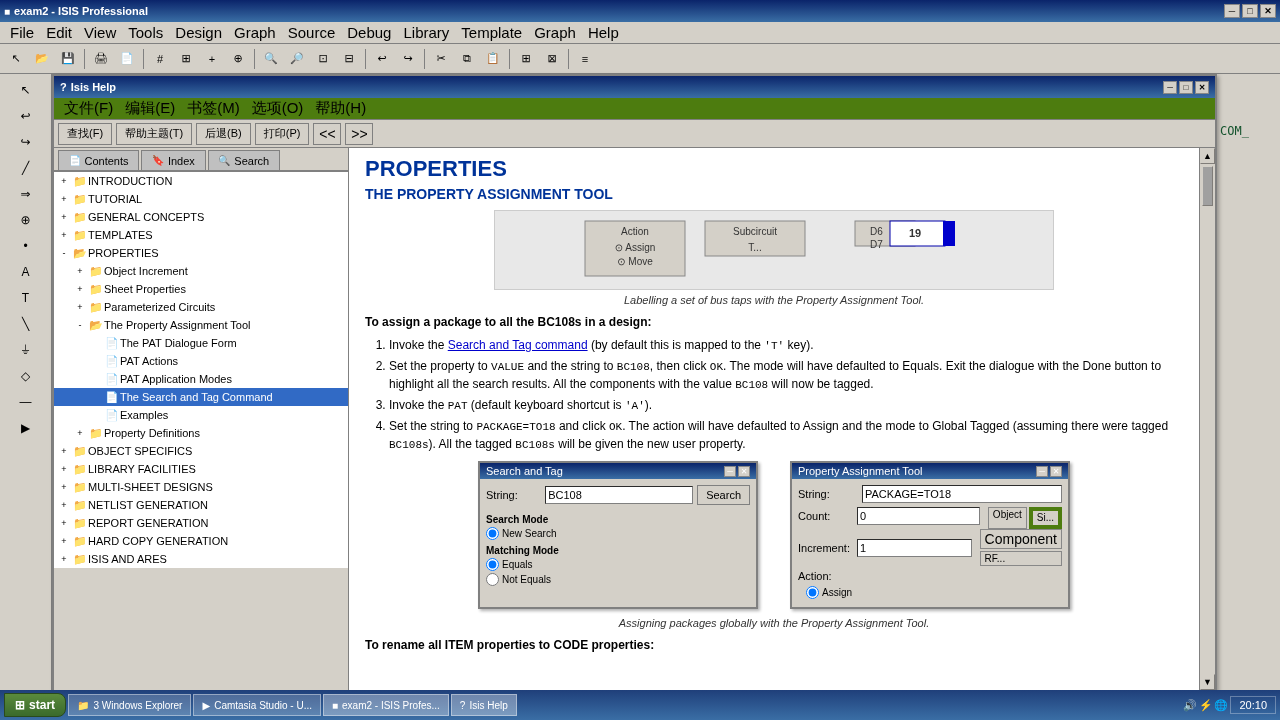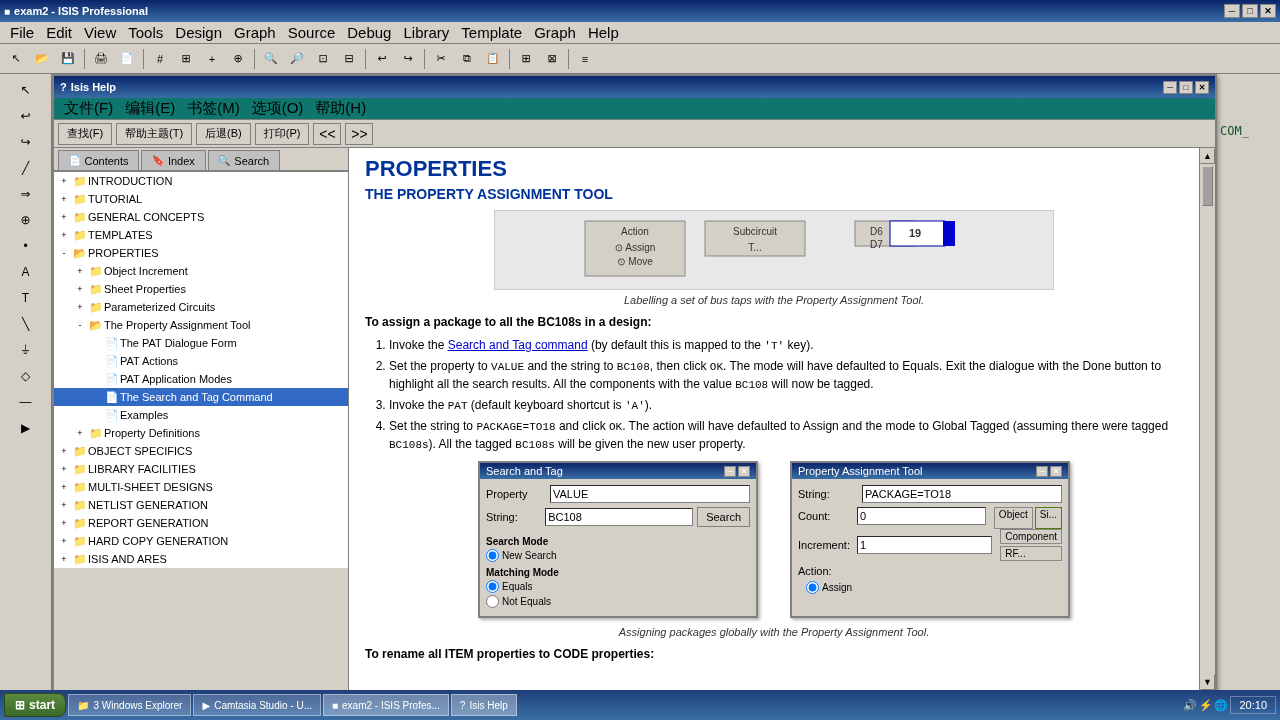--- a/index.html
+++ b/index.html
@@ -104,21 +104,21 @@
     .help-title-text { font-size: 11px; font-weight: bold; display: flex; align-items: center; gap: 4px; }
     .help-title-controls { display: flex; gap: 2px; }
     .help-tb-btn {
       width: 14px; height: 13px; background: #d4d0c8; border: 1px solid #888;
       font-size: 8px; cursor: pointer; display: flex; align-items: center; justify-content: center;
       color: black;
     }
 
     
     .help-menu-bar {
-      background: #0f766e;
+      background: #4d7c0f;
       height: 22px;
       display: flex;
       align-items: center;
       padding: 0 4px;
       border-bottom: 1px solid #808080;
     }
 
     
     .help-nav-bar {
       background: #d4d0c8;
@@ -646,24 +646,20 @@
           <div class="sim-dialog">
             <div class="sim-dialog-title">
               <span>Search and Tag</span>
               <div style="display:flex;gap:2px;">
                 <div style="width:12px;height:11px;background:#d4d0c8;border:1px solid #888;font-size:8px;display:flex;align-items:center;justify-content:center;">─</div>
                 <div style="width:12px;height:11px;background:#d4d0c8;border:1px solid #888;font-size:8px;display:flex;align-items:center;justify-content:center;">✕</div>
               </div>
             </div>
             <div class="sim-dialog-body">
               <div class="sim-field-row">
-                <span class="sim-label">Property</span>
-                <input class="sim-input" type="text" value="VALUE" style="">
-              </div>
-              <div class="sim-field-row">
                 <span class="sim-label">String:</span>
                 <input class="sim-input" type="text" value="BC108" style="">
                 <button class="sim-btn">Search</button>
               </div>
               <div style="display:flex;justify-content:flex-end;margin-top:6px;flex-direction:column;">
                 <div>
                   <div class="sim-section">Search Mode</div>
                   <div class="sim-radio-row">
                     <input type="radio" name="smode" checked="" style="">
                     <span>New Search</span>
@@ -697,28 +693,28 @@
                 <span class="sim-label">String:</span>
                 <input class="sim-input" type="text" value="PACKAGE=TO18" style="">
               </div>
               <div style="display:flex;gap:8px;">
                 <div class="sim-field-row" style="flex:1;">
                   <span style="width:55px;font-size:11px;">Count:</span>
                   <input class="sim-input" type="text" value="0" style="width: 40px;">
                 </div>
                 <div style="display:flex;flex-direction:row;gap:2px;">
                   <div style="font-size:10px;background:#d4d0c8;border:1px solid #888;padding:1px 4px;">Object</div>
-                  <div style="font-size:10px;background:#d4d0c8;border:1px solid #4d7c0f;padding:1px 4px;">Si...</div>
+                  <div style="font-size:10px;background:#d4d0c8;border:4px solid #4d7c0f;padding:1px 4px;">Si...</div>
                 </div>
               </div>
               <div class="sim-field-row">
                 <span style="width:55px;font-size:11px;">Increment:</span>
                 <input class="sim-input" type="text" value="1" style="width: 40px;">
                 <div style="display:flex;flex-direction:column;gap:2px;margin-left:4px;">
-                  <div style="font-size:10px;background:#d4d0c8;border:1px solid #888;padding:1px 4px;">Component</div>
+                  <div style="font-size:14px;background:#d4d0c8;border:1px solid #888;padding:1px 4px;">Component</div>
                   <div style="font-size:10px;background:#d4d0c8;border:1px solid #888;padding:1px 4px;">RF...</div>
                 </div>
               </div>
               <div class="sim-field-row">
                 <span style="font-size:11px;">Action:</span>
               </div>
               <div class="sim-radio-row" style="margin-left:8px;">
                 <input type="radio" name="action" checked="" style="">
                 <span>Assign</span>
               </div>

